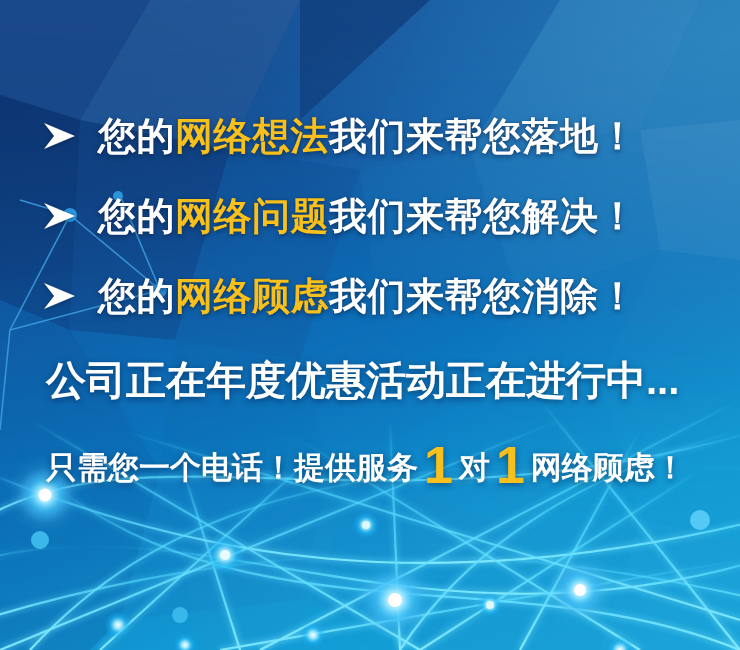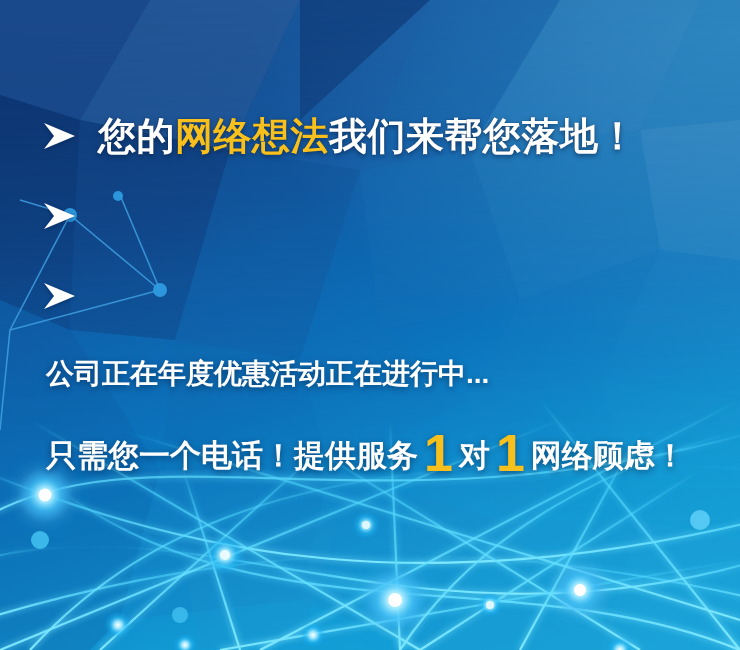--- a/index.html
+++ b/index.html
@@ -73,21 +73,21 @@
   }
   .hl{ color:#f7c01c; }
 
   .promo{
     position:absolute;
     left:46px;
     top:360px;
     width:680px;
   }
   .pline{
-    font-size:28px;
+    font-size:40px;
     font-weight:bold;
     color:#ffffff;
     line-height:1;
     white-space:nowrap;
     text-shadow:0 2px 6px rgba(2,24,60,.55);
   }
   .pline.second{
     margin-top:52px;
     font-size:31px;
   }
@@ -254,28 +254,30 @@
         </span>
         <span class="btext"><span>您的</span><span class="hl">网络想法</span><span>我们来帮您落地！</span></span>
       </div>
 
       <div class="bline">
         <span class="arrow">
           <svg viewBox="0 0 34 30">
               <polygon points="2,2 33,15 2,28 12,15" fill="#ffffff"></polygon>
             </svg>
         </span>
+        <span class="btext"><span>您的</span><span class="hl">网络问题</span><span>我们来帮您解决！</span></span>
       </div>
 
       <div class="bline">
         <span class="arrow">
           <svg viewBox="0 0 34 30">
               <polygon points="2,2 33,15 2,28 12,15" fill="#ffffff"></polygon>
             </svg>
         </span>
+        <span class="btext"><span>您的</span><span class="hl">网络顾虑</span><span>我们来帮您消除！</span></span>
       </div>
 
     </div>
 
     <div class="promo">
       <div class="pline">公司正在年度优惠活动正在进行中...</div>
       <div class="pline second"><span>只需您一个电话！提供服务</span><span class="bignum">1</span><span>对</span><span class="bignum">1</span><span>网络顾虑！</span></div>
     </div>
 
   </div>

